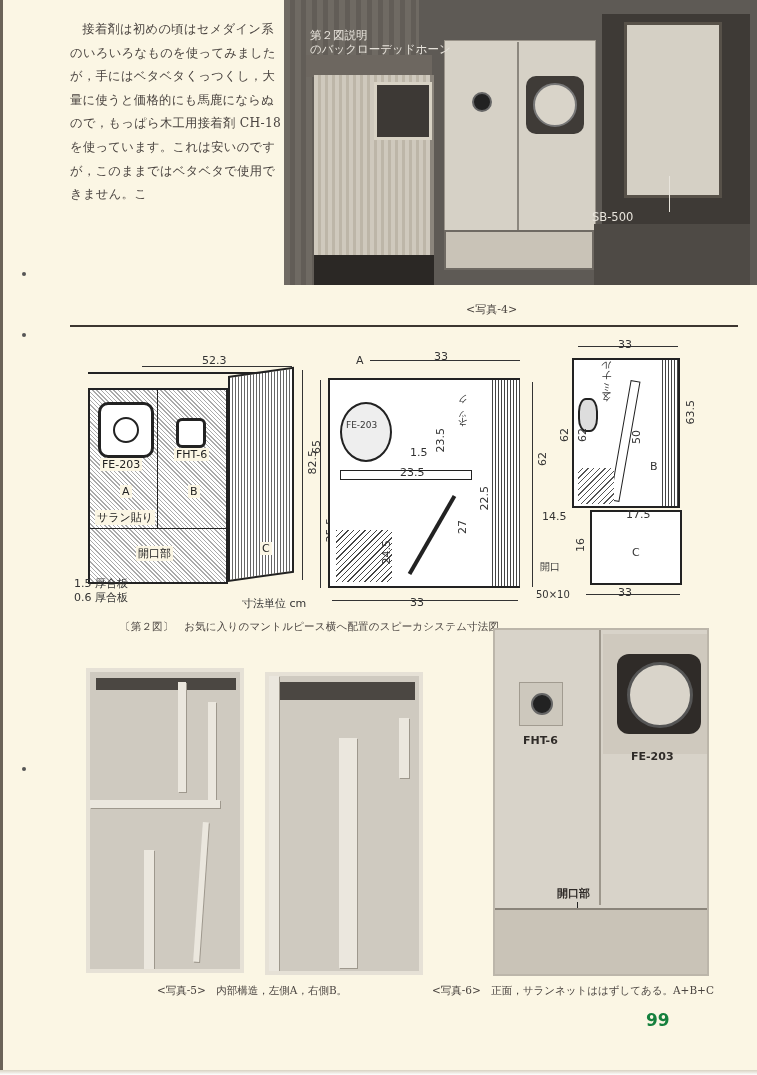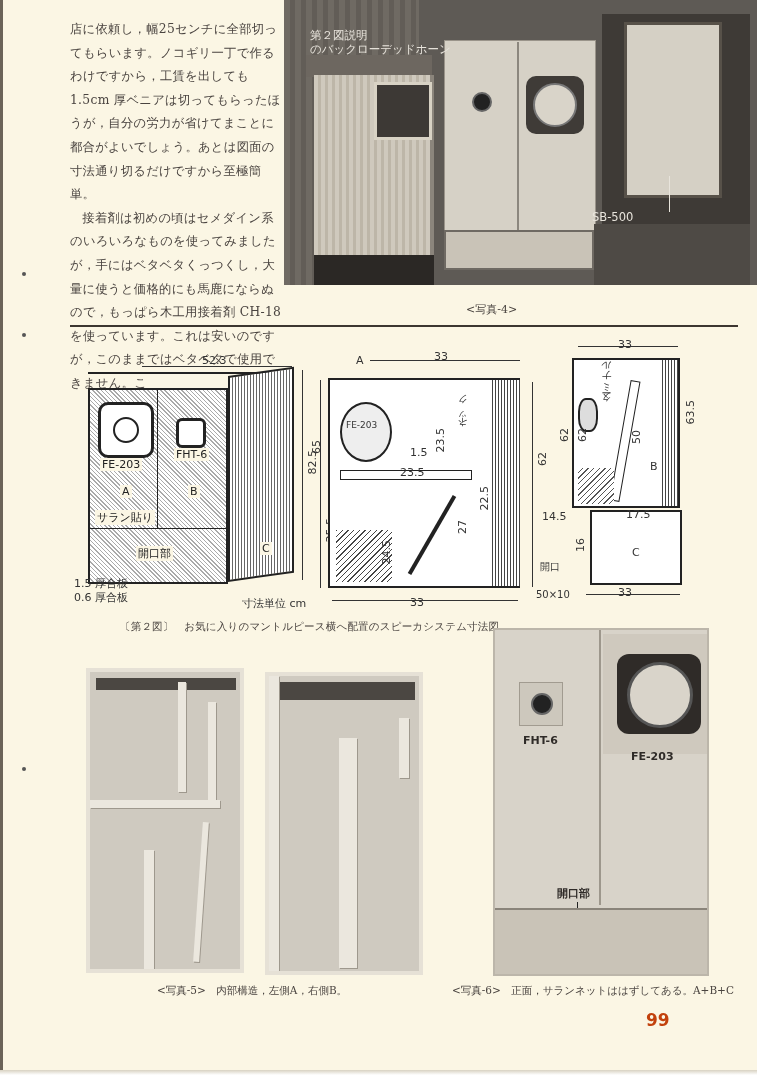--- a/index.html
+++ b/index.html
@@ -93,32 +93,31 @@
   .p6-tw-box { position:absolute; left:24px; top:52px; width:42px; height:42px; border:1px solid #a19b90; background:#cdc8bd; }
   .p6-tw { position:absolute; left:36px; top:63px; width:18px; height:18px; border-radius:50%; background:#222; border:2px solid #666; }
   .p6-wf-box { position:absolute; left:108px; top:4px; width:106px; height:120px; background:#cfc9be; }
   .p6-wf { position:absolute; left:122px; top:24px; width:84px; height:80px; background:#2f2b28; border-radius:12px; }
   .p6-wf::after { content:""; position:absolute; left:10px; top:8px; width:60px; height:60px; border-radius:50%; background:#d9d4ca; border:3px solid #555; }
   .p6-base { position:absolute; left:0; top:278px; width:212px; height:66px; background:#c9c3b7; border-top:2px solid #8a847a; }
   .p6-label { position:absolute; font-family:"DejaVu Sans", sans-serif; font-weight:bold; font-size:11px; color:#2f2b28; }
   .p6-arrow { position:absolute; left:82px; top:272px; width:1px; height:16px; background:#222; }
 
   .photo-caption-b { position:absolute; top:984px; font-size:10.5px; color:#4a4440; }
-  .page-number { position:absolute; left:646px; top:1010px; font-family:"DejaVu Sans", sans-serif; font-weight:bold; font-size:17px; color:#c2410c; }
+  .page-number { position:absolute; left:646px; top:1010px; font-family:"DejaVu Sans", sans-serif; font-weight:bold; font-size:17px; color:#15803d; }
 </style>
 </head>
 <body>
 
 <div class="page-edge-left"></div>
 <div class="hole" style="left:22px;top:272px"></div>
 <div class="hole" style="left:22px;top:333px"></div>
 <div class="hole" style="left:22px;top:767px"></div>
 
 <div class="body-text">
-  <p>店に依頼し，幅25センチに全部切ってもらいます。ノコギリ一丁で作るわけですから，工賃を出しても 1.5cm 厚ベニアは切ってもらったほうが，自分の労力が省けてまことに都合がよいでしょう。あとは図面の寸法通り切るだけですから至極簡単。</p>
   <p class="indent">接着剤は初めの頃はセメダイン系のいろいろなものを使ってみましたが，手にはベタベタくっつくし，大量に使うと価格的にも馬鹿にならぬので，もっぱら木工用接着剤 CH-18 を使っています。これは安いのですが，このままではベタベタで使用できません。こ</p>
 </div>
 
 <div class="photo-4">
   <div class="ph-wall-l"></div>
   <div class="ph-cab1-top"></div>
   <div class="ph-cab1"></div>
   <div class="ph-cab1-grill"></div>
   <div class="ph-cab1-base"></div>
   <div class="ph-cab2"></div>
@@ -235,16 +234,16 @@
   <div class="p6-tw-box"></div>
   <div class="p6-tw"></div>
   <div class="p6-wf-box"></div>
   <div class="p6-wf"></div>
   <div class="p6-label" style="left:28px;top:104px">FHT-6</div>
   <div class="p6-label" style="left:136px;top:120px">FE-203</div>
   <div class="p6-label" style="left:62px;top:256px">開口部</div>
   <div class="p6-arrow"></div>
   <div class="p6-base"></div>
 </div>
-<div class="photo-caption-b" style="left:452px">&lt;写真-6&gt;　正面，サランネットははずしてある。A+B+C</div>
+<div class="photo-caption-b" style="left:432px">&lt;写真-6&gt;　正面，サランネットははずしてある。A+B+C</div>
 
 <div class="page-number">99</div>
 <div class="page-edge-bottom"></div>
 
 </body></html>

